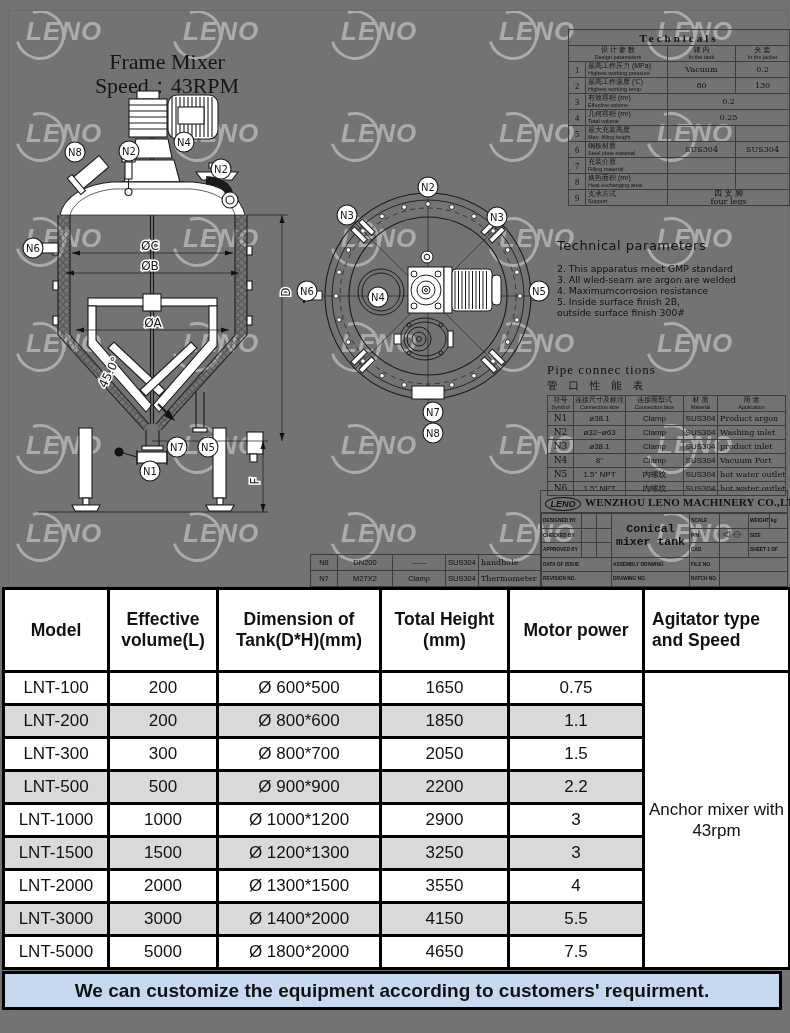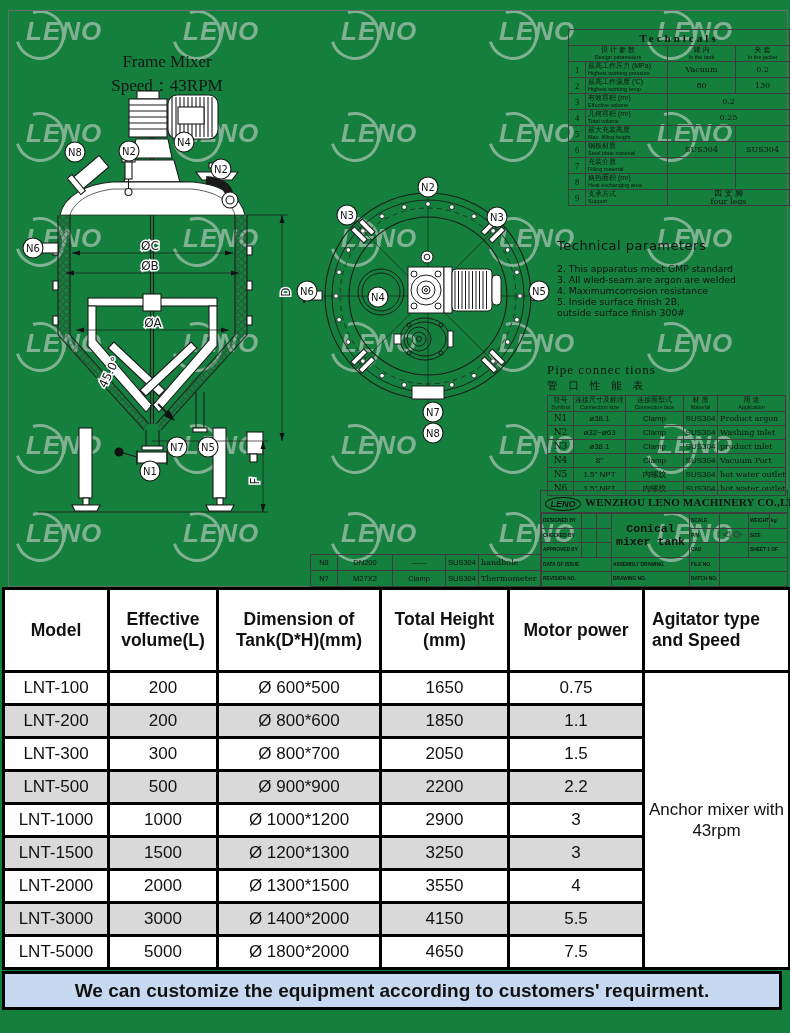--- a/index.html
+++ b/index.html
@@ -1,27 +1,27 @@
 <!DOCTYPE html>
 <html><head>
 <meta charset="utf-8">
 <style>
   html,body{margin:0;padding:0;background:#fff;}
-  #page{position:relative;width:790px;height:1033px;background:#15803d;overflow:hidden;
+  #page{position:relative;width:790px;height:1033px;background:#737373;overflow:hidden;
         font-family:"Liberation Sans",sans-serif;color:#111;}
   
   #sheet{position:absolute;left:8px;top:10px;width:778px;height:575px;border:1px solid #6a6a6a;z-index:1;}
   #wm-layer{position:absolute;left:9px;top:11px;width:776px;height:573px;overflow:hidden;z-index:0;}
   .wm{position:absolute;width:130px;height:60px;opacity:.55;}
   .wm .ring{position:absolute;left:0;top:1px;width:44px;height:44px;border:3px solid #dadada;
             border-radius:50%;border-left-color:transparent;transform:rotate(28deg);}
   .wm .wtxt{position:absolute;left:11px;top:7px;font:italic 900 26px "Liberation Sans",sans-serif;
             letter-spacing:1px;color:#dadada;}
   #drawing-caption{position:absolute;left:93px;top:50px;width:148px;text-align:center;z-index:2;
-            font-family:"Liberation Serif",serif;font-size:17px;line-height:24px;color:#151515;}
+            font-family:"Liberation Serif",serif;font-size:22px;line-height:24px;color:#151515;}
   #drawing-svg{position:absolute;left:0;top:0;z-index:2;}
   text{font-family:"DejaVu Sans",sans-serif;fill:#151515;}
   .lbl{font-size:10px;text-anchor:middle;}
   .dim{font-size:12px;text-anchor:middle;paint-order:stroke;stroke:#fff;stroke-width:3px;}
   
   .dtable{border-collapse:collapse;table-layout:fixed;background:transparent;}
   .dtable td,.dtable th{border:1px solid #3d3d3d;padding:0;overflow:hidden;vertical-align:middle;
             font-weight:normal;text-align:center;}
   .cn{font-size:7px;line-height:8px;white-space:nowrap;}
   .en{font-size:5.5px;line-height:6.5px;white-space:nowrap;}

